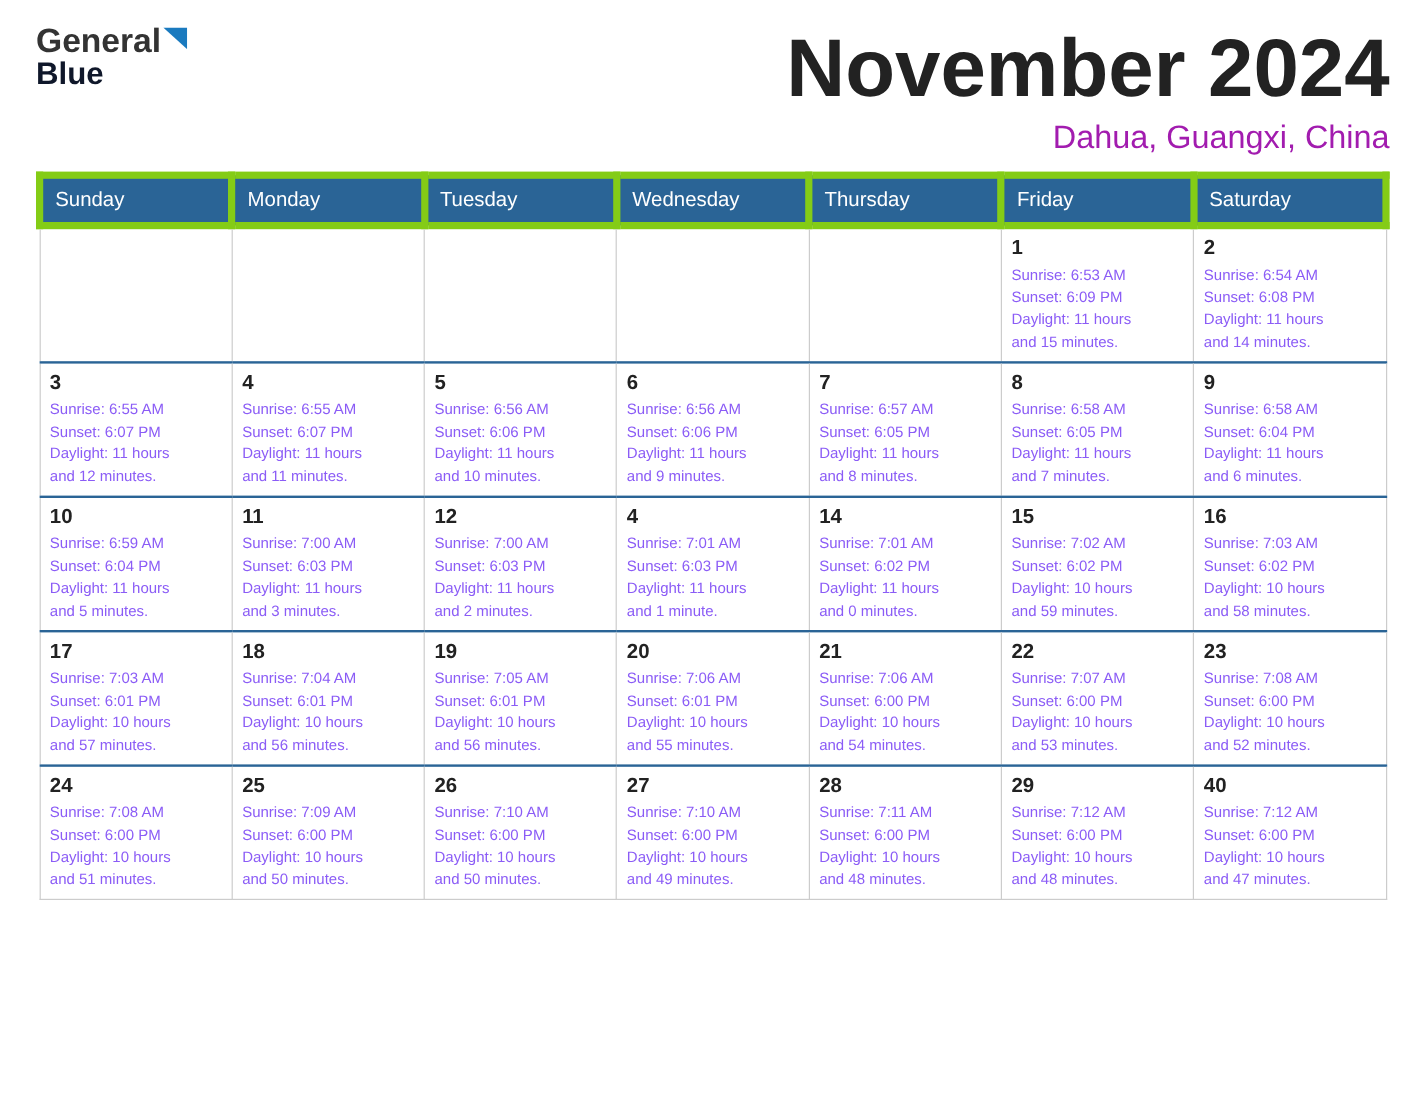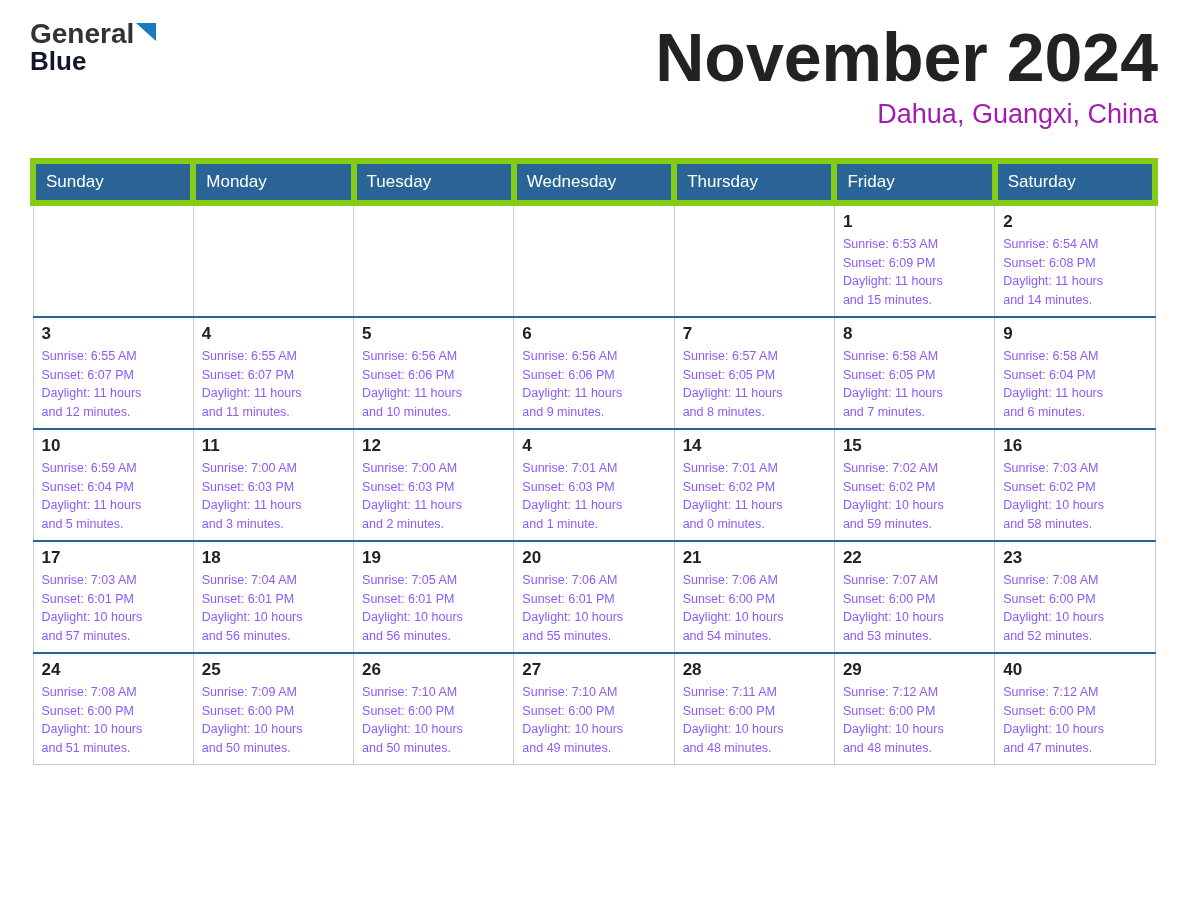--- a/index.html
+++ b/index.html
@@ -6,21 +6,21 @@
     body {
       font-family: Arial, sans-serif;
       background: #fff;
       padding: 20px 30px;
       color: #222;
     }
     .header {
       display: flex;
       justify-content: space-between;
       align-items: flex-start;
-      margin-bottom: 28px;
+      margin-bottom: 13px;
     }
     .logo-area {
       display: flex;
       flex-direction: column;
       align-items: flex-start;
     }
     .logo-text {
       font-size: 28px;
       font-weight: bold;
       color: #333;

